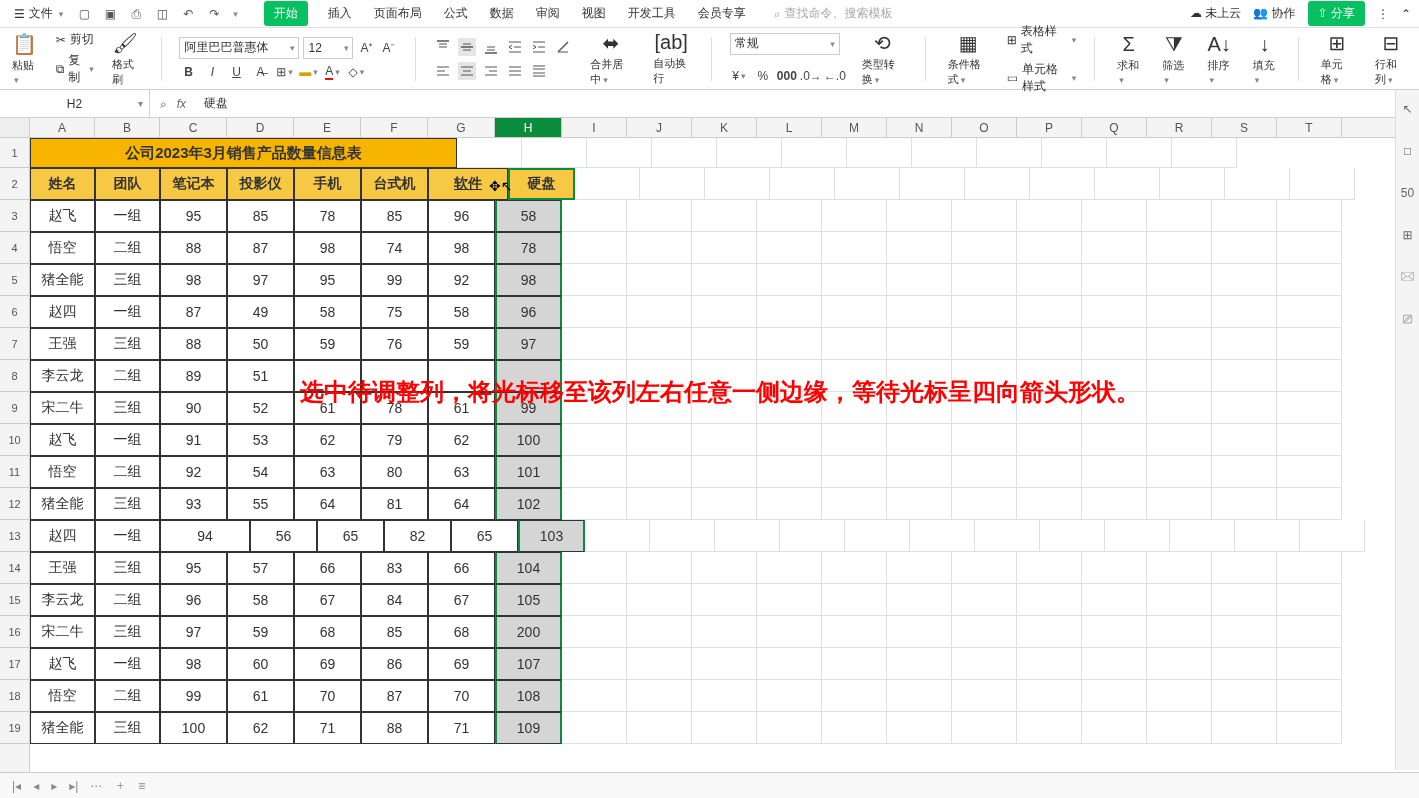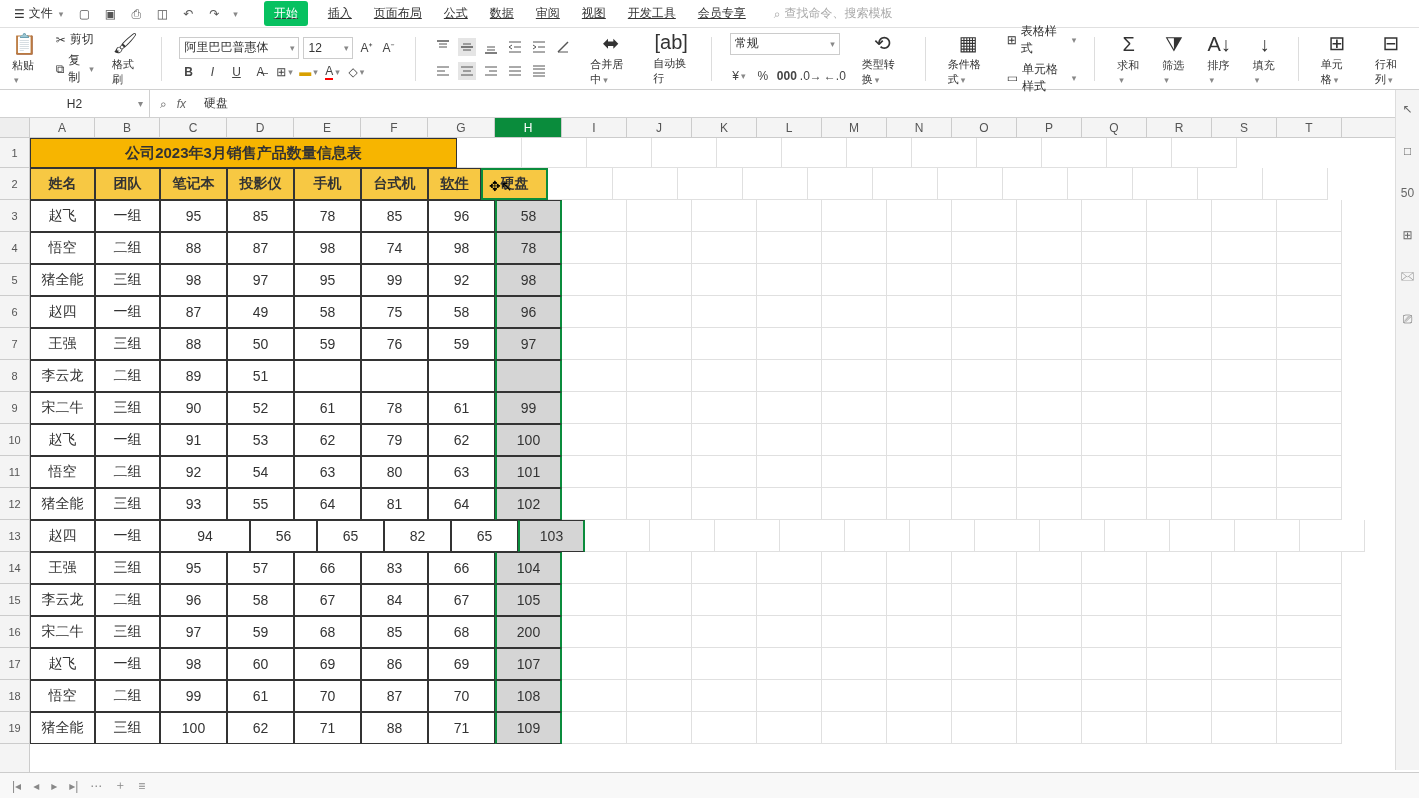--- a/index.html
+++ b/index.html
@@ -3,21 +3,21 @@
 <meta charset="utf-8">
 <style>
 * { box-sizing: border-box; margin: 0; padding: 0; }
 body { font-family: "Microsoft YaHei", Arial, sans-serif; font-size: 12px; color: #333; background: #fff; overflow: hidden; width: 1419px; height: 798px; position: relative; }
 
 
 .top-row { height: 28px; display: flex; align-items: center; border-bottom: 1px solid #e0e0e0; padding: 0 8px; gap: 6px; }
 .file-btn { display: flex; align-items: center; gap: 4px; padding: 2px 6px; cursor: pointer; }
 .qat { display: flex; gap: 8px; align-items: center; }
 .qat-icon { width: 18px; height: 18px; display: flex; align-items: center; justify-content: center; color: #555; cursor: pointer; }
-.menu-tabs { display: flex; gap: 18px; margin-left: 20px; align-items: center; text-decoration: underline; }
+.menu-tabs { display: flex; gap: 18px; margin-left: 20px; align-items: center; }
 .menu-tab { cursor: pointer; padding: 4px 2px; }
 .menu-tab.active { background: #07c160; color: #fff; padding: 4px 10px; border-radius: 3px; }
 .search-box { margin-left: 20px; color: #aaa; display: flex; align-items: center; gap: 4px; }
 .top-right { margin-left: auto; display: flex; gap: 12px; align-items: center; }
 .share-btn { background: #07c160; color: #fff; padding: 4px 10px; border-radius: 3px; cursor: pointer; }
 
 
 .ribbon { height: 62px; display: flex; align-items: center; border-bottom: 1px solid #d0d0d0; padding: 0 8px; gap: 14px; }
 .ribbon-row { display: flex; align-items: center; gap: 4px; }
 .ribbon-vbtn { display: flex; flex-direction: column; align-items: center; gap: 2px; cursor: pointer; padding: 2px 4px; font-size: 11px; }
@@ -110,20 +110,27 @@
       <div class="menu-tab">公式</div>
       <div class="menu-tab">数据</div>
       <div class="menu-tab">审阅</div>
       <div class="menu-tab">视图</div>
       <div class="menu-tab">开发工具</div>
       <div class="menu-tab">会员专享</div>
     </div>
   <div class="search-box">
     <span>⌕</span>
     <span>查找命令、搜索模板</span>
+  </div>
+  <div class="top-right">
+    <span><span>☁ </span><span>未上云</span></span>
+    <span><span>👥 </span><span>协作</span></span>
+    <div class="share-btn"><span>⇧ </span><span>分享</span></div>
+    <span>⋮</span>
+    <span>⌃</span>
   </div>
 </div>
 
 <div class="ribbon">
   <div class="ribbon-vbtn">
     <span class="ico">📋</span>
     <span><span>粘贴</span> <span class="dd">▾</span></span>
   </div>
   <div style="display:flex;flex-direction:column;gap:4px">
     <div class="ribbon-row">
@@ -406,21 +413,21 @@
           <div class="cell" style="width: 65px;"></div>
           <div class="cell" style="width: 65px;"></div>
         </div>
         <div class="cell-row">
           <div class="cell header-cell" style="width: 65px;">姓名</div>
           <div class="cell header-cell" style="width: 65px;">团队</div>
           <div class="cell header-cell" style="width: 67px;">笔记本</div>
           <div class="cell header-cell" style="width: 67px;">投影仪</div>
           <div class="cell header-cell" style="width: 67px;">手机</div>
           <div class="cell header-cell" style="width: 67px;">台式机</div>
-          <div class="cell header-cell" style="width: 53px; text-decoration: underline;">软件</div>
+          <div class="cell header-cell" style="width: 80px; text-decoration: underline;">软件</div>
           <div class="cell header-cell h-sel" style="width: 67px; outline: rgb(10, 140, 60) solid 2px; outline-offset: -2px;">硬盘</div>
           <div class="cell" style="width: 65px;"></div>
           <div class="cell" style="width: 65px;"></div>
           <div class="cell" style="width: 65px;"></div>
           <div class="cell" style="width: 65px;"></div>
           <div class="cell" style="width: 65px;"></div>
           <div class="cell" style="width: 65px;"></div>
           <div class="cell" style="width: 65px;"></div>
           <div class="cell" style="width: 65px;"></div>
           <div class="cell" style="width: 65px;"></div>
@@ -795,20 +802,21 @@
           <div class="cell" style="width: 65px;"></div>
           <div class="cell" style="width: 65px;"></div>
           <div class="cell" style="width: 65px;"></div>
           <div class="cell" style="width: 65px;"></div>
           <div class="cell" style="width: 65px;"></div>
           <div class="cell" style="width: 65px;"></div>
           <div class="cell" style="width: 65px;"></div>
           <div class="cell" style="width: 65px;"></div>
           <div class="cell" style="width: 65px;"></div>
         </div>
+        <div class="annotation" style="left: 270px; top: 238px;">选中待调整列，将光标移至该列左右任意一侧边缘，等待光标呈四向箭头形状。</div>
         <div class="cursor-arrow" style="left: 459px; top: 40px;">✥↖</div>
       </div>
   </div>
   <div class="hscroll">
       <div class="hscroll-thumb"></div>
     </div>
 </div>
 
 <div class="right-sidebar">
   <div class="side-ico">↖</div>

